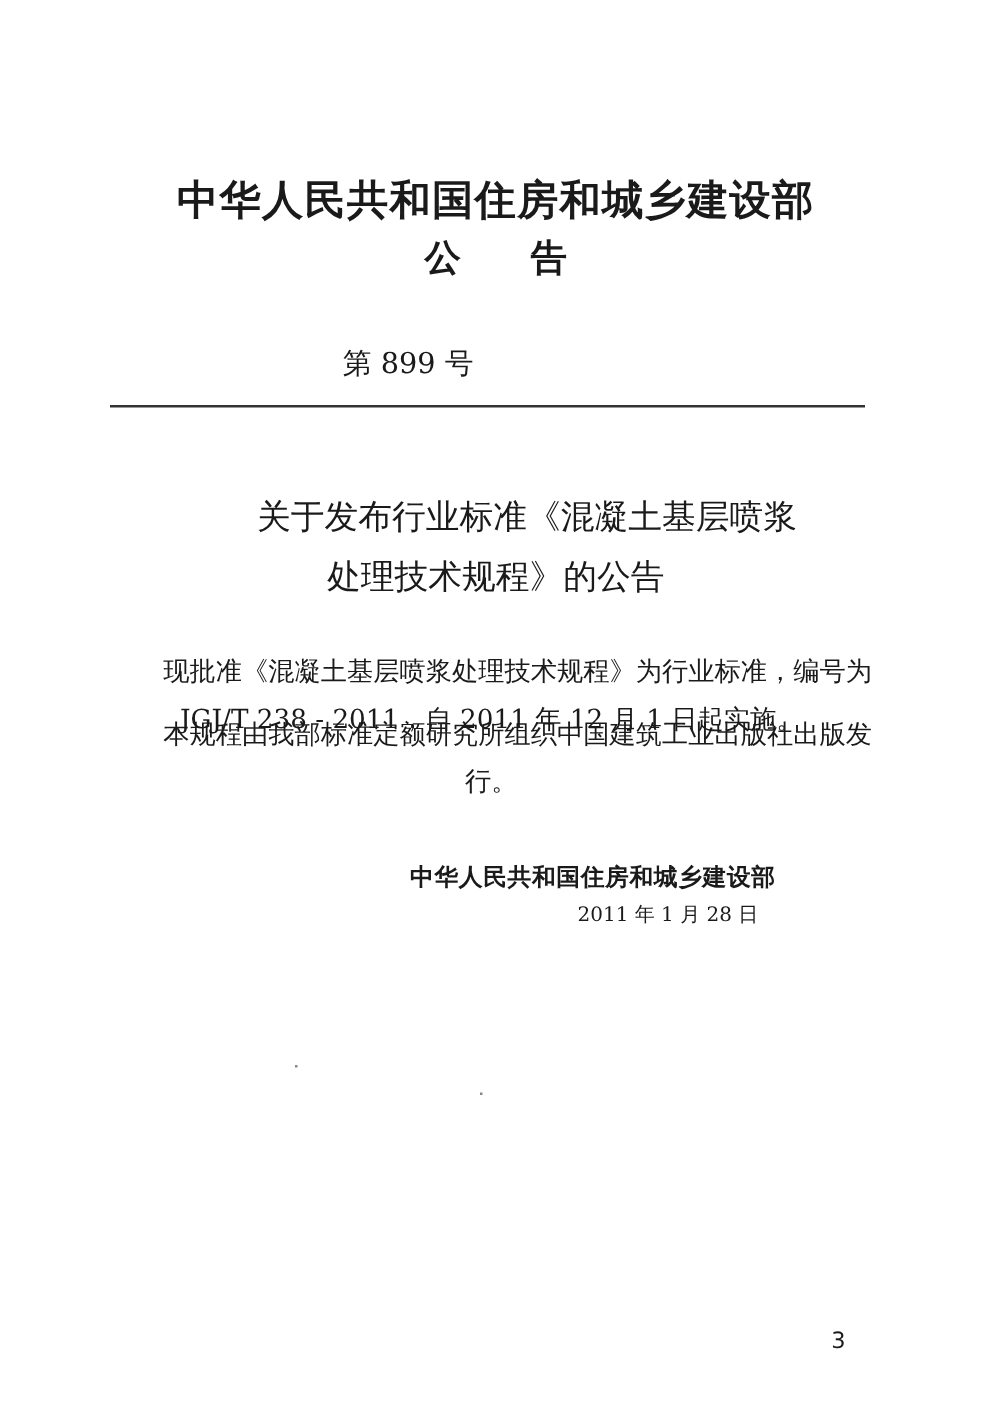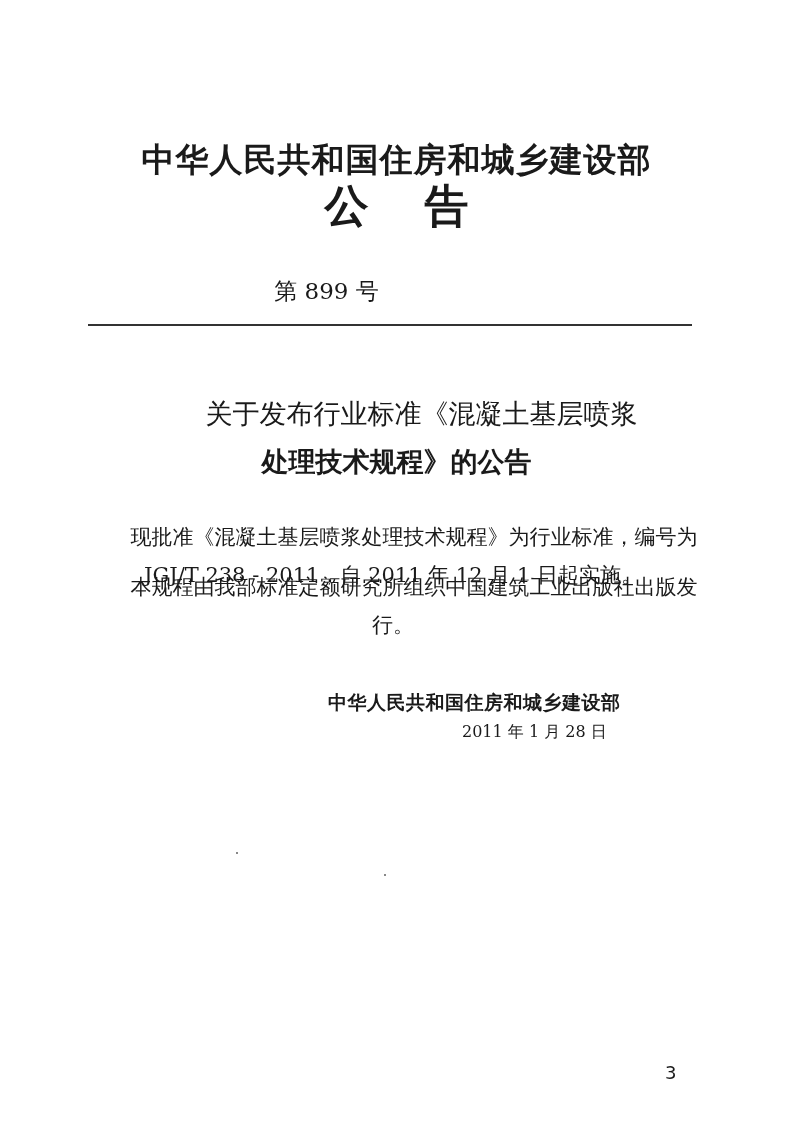--- a/index.html
+++ b/index.html
@@ -1,28 +1,28 @@
 <!DOCTYPE html>
 <html><head>
 <meta charset="utf-8">
 <style>
   html, body { margin: 0; padding: 0; background: #ffffff; }
   body { width: 793px; height: 1122px; position: relative; overflow: hidden; color: #1a1a1a;
          font-family: "DejaVu Serif", "Liberation Serif", serif; }
   .abs { position: absolute; text-align: center; }
   .ministry { left: 0; width: 793px; top: 140px; text-align: center; font-size: 33px; font-weight: bold;
               font-family: "DejaVu Sans", sans-serif; letter-spacing: 1px; line-height: 40px; }
-  .announce { left: 0; width: 793px; top: 186px; text-align: center; font-size: 44px; font-weight: bold;
+  .announce { left: 0; width: 793px; top: 186px; text-align: center; font-size: 29px; font-weight: bold;
               font-family: "DejaVu Sans", sans-serif; line-height: 40px; }
   .announce span { display: inline-block; margin: 0 28px; }
   .number { left: 0; width: 653px; top: 276px; text-align: center; font-size: 23px; line-height: 30px; }
   .rule { left: 88px; width: 604px; top: 324px; height: 0; border-top: 2px solid #333; }
   .title { left: 0; width: 793px; text-align: center; font-size: 27px; line-height: 36px; }
   .t1 { top: 396px; margin-left: 25px; }
-  .t2 { top: 444px; font-weight: bold; }
+  .t2 { top: 444px; }
   .para { left: 88px; width: 610px; font-size: 21px; line-height: 38px; }
   .p1 { top: 518px; text-indent: 42px; }
   .p2 { top: 568px; text-indent: 42px; }
   .sig { left: 328px; top: 688px; font-size: 19px; font-weight: bold; font-family: "DejaVu Sans", sans-serif; letter-spacing: 0.5px; line-height: 28px; }
   .date { left: 462px; top: 718px; font-size: 16px; line-height: 28px; }
   .pagenum { left: 665px; top: 1062px; font-size: 18px; font-family: "DejaVu Sans", sans-serif; }
   .speck { width: 2px; height: 2px; background: #888; }
 </style>
 </head>
 <body>

